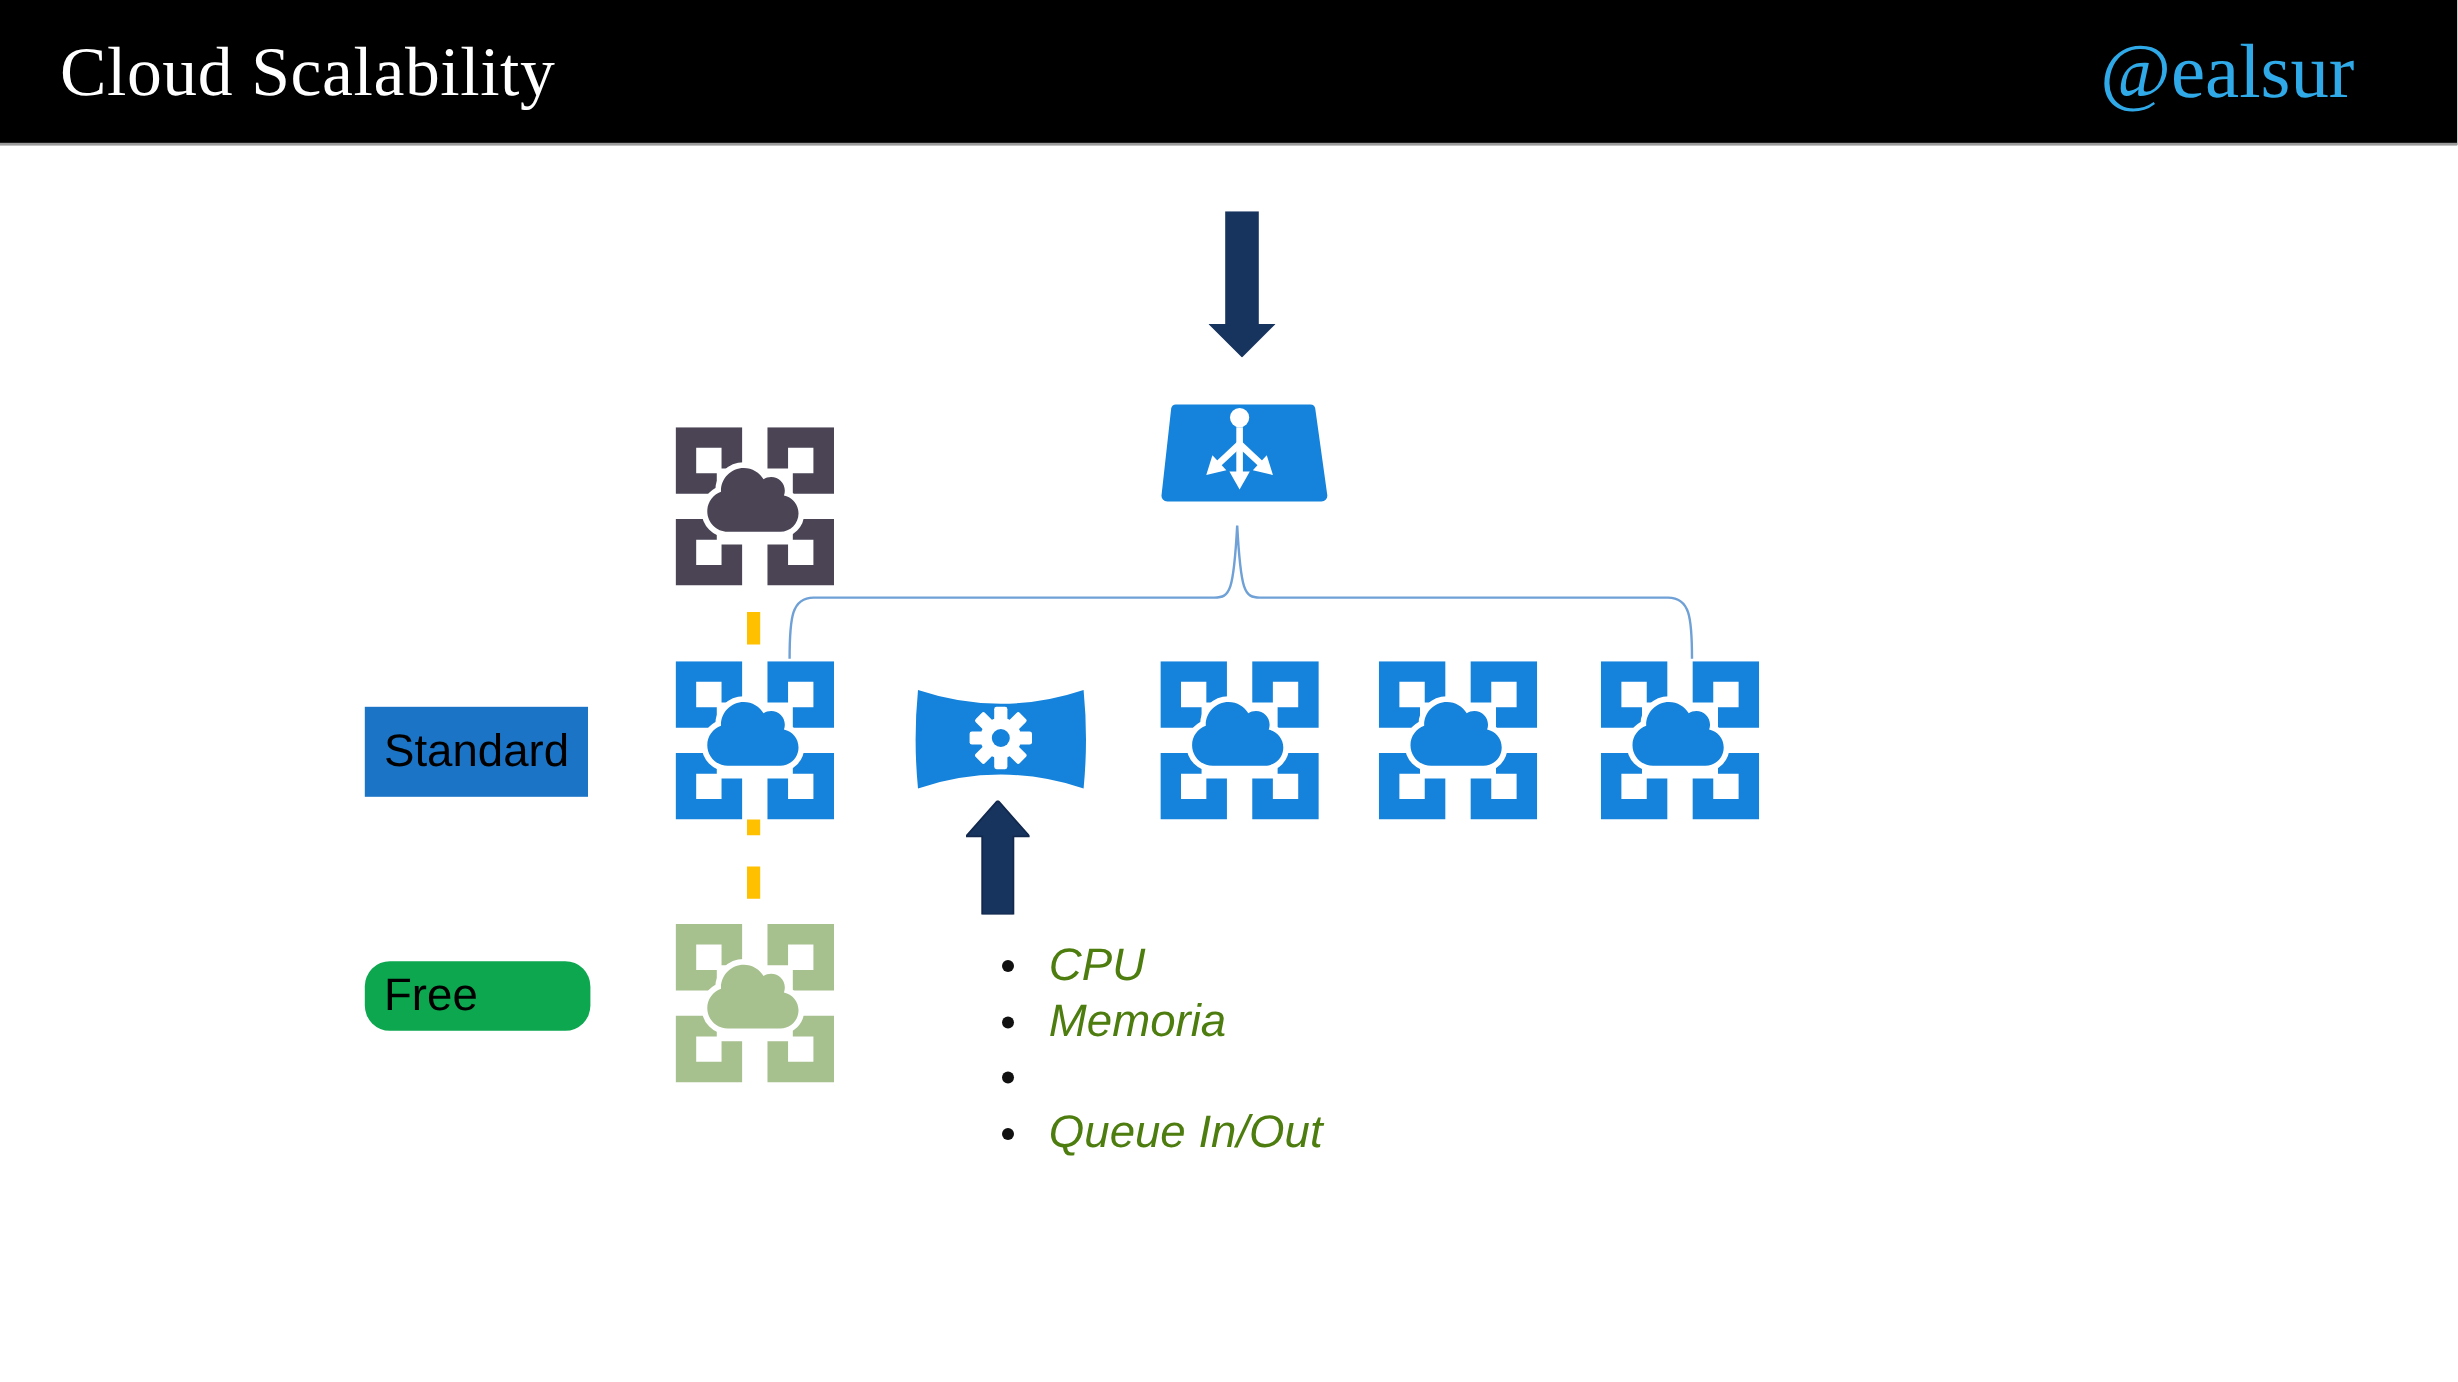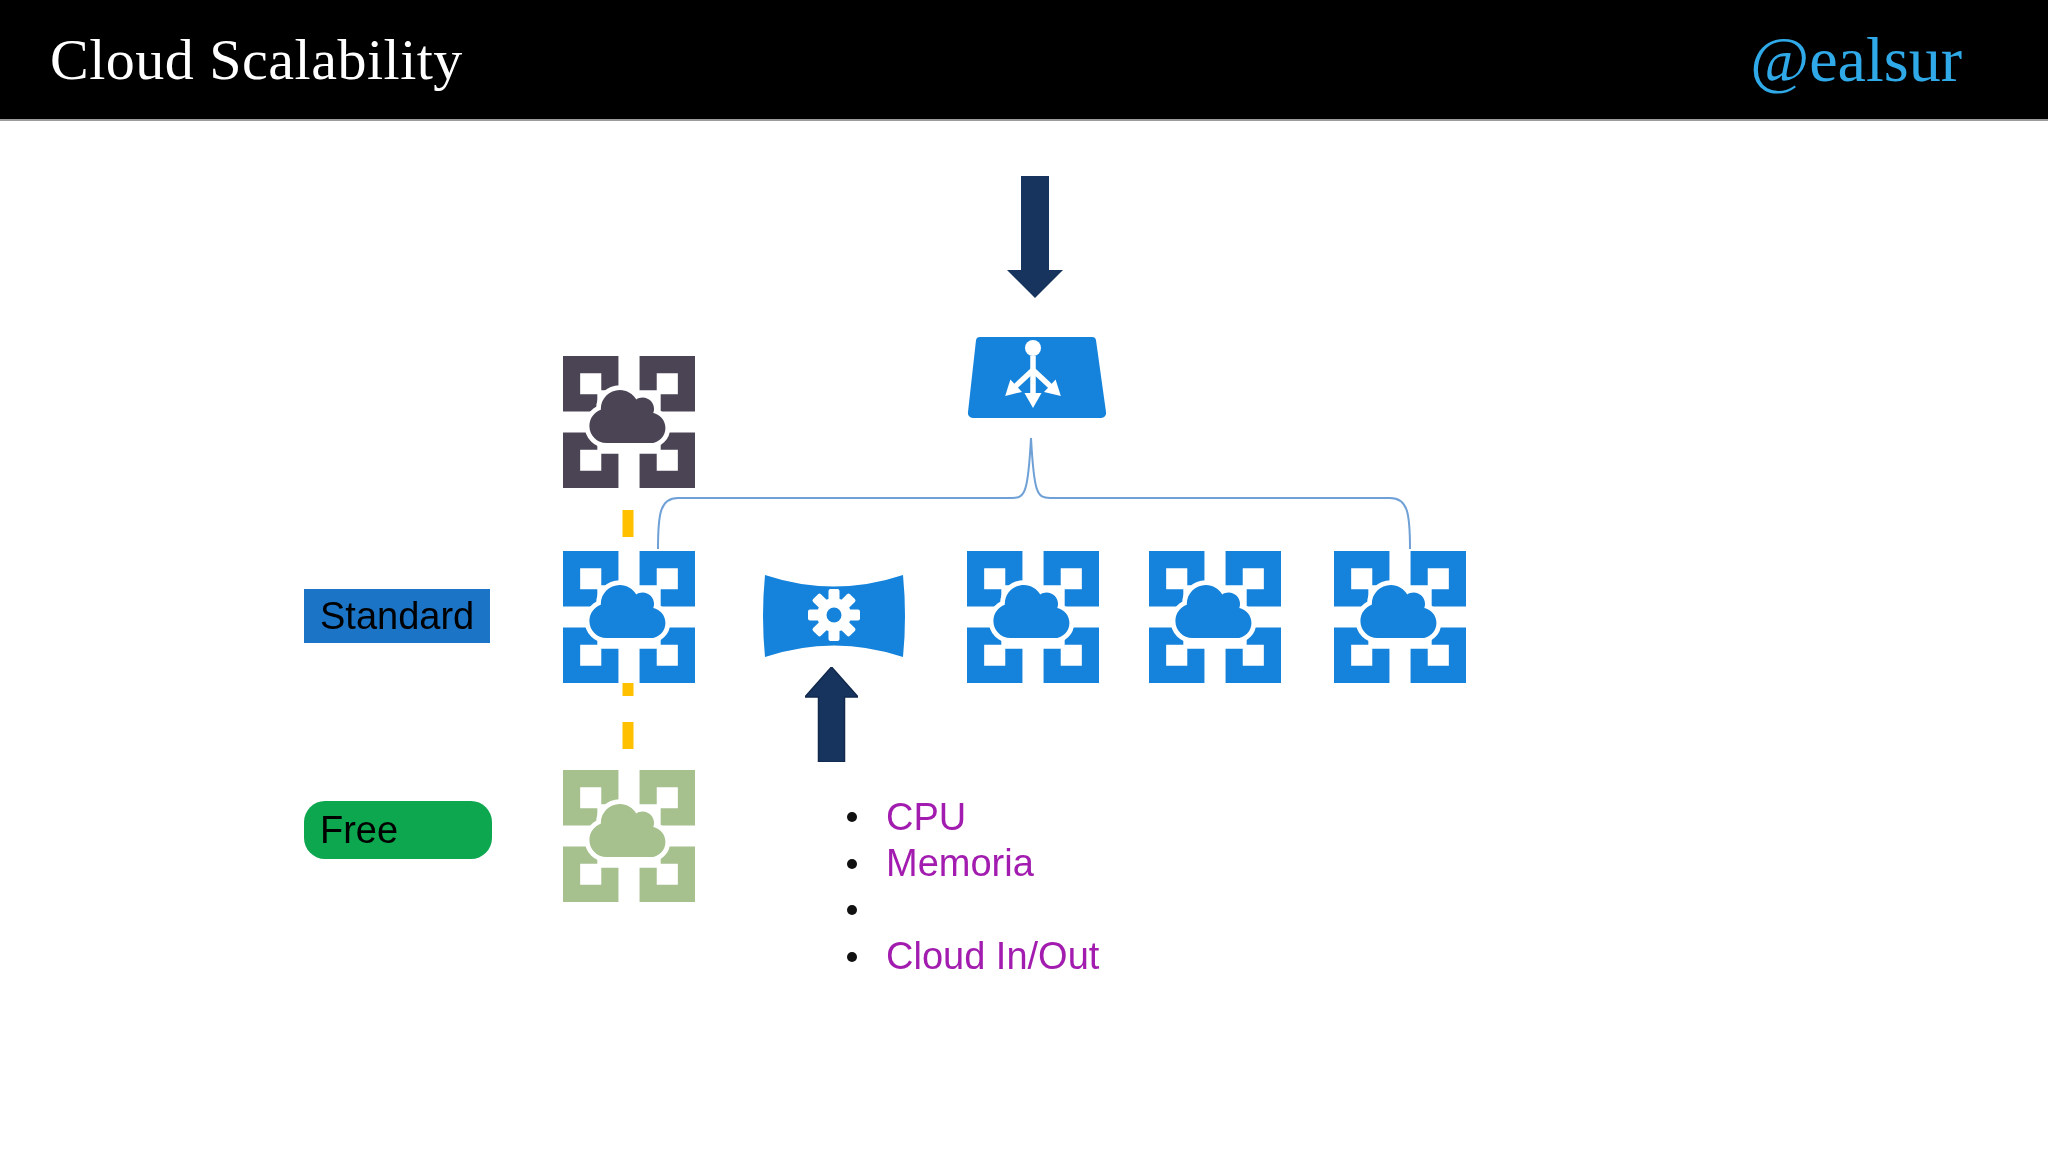--- a/index.html
+++ b/index.html
@@ -18,34 +18,34 @@
   }
   .title  { color:var(--title-text,#fff); font-size:58px; font-weight:400; letter-spacing:0.5px; }
   .handle { color:var(--handle-text,#2fa9e8); font-size:64px; font-weight:400; }
   
   .tier-label {
     position:absolute; display:flex; align-items:center;
     padding-left:16px; box-sizing:border-box;
     color:var(--label-text,#000); font-size:38px;
   }
   #tier-premium  { left:307px; top:375px; width:193px; height:59px; background:var(--premium-fill,#7030a0); }
-  #tier-standard { left:304px; top:589px; width:186px; height:54px; background:var(--standard-fill,#1b74c5); }
+  #tier-standard { left:304px; top:589px; width:186px; height:75px; background:var(--standard-fill,#1b74c5); }
   #tier-free     { left:304px; top:801px; width:188px; height:58px; background:var(--free-fill,#0ca74f);border-radius:21px; }
   .abs { position:absolute; }
   
   .fill-premium-icon  { fill:var(--premium-icon,#4b4455); }
   .fill-standard-icon { fill:var(--standard-icon,#1583db); }
   .fill-free-icon     { fill:var(--free-icon,#a6c08e); }
   .fill-navy          { fill:var(--arrow-navy,#17345f); }
   .stroke-connector   { stroke:var(--connector-blue,#6fa0d6); }
   .stroke-dash        { stroke:var(--dash-yellow,#ffc000); }
   
   .metrics {
     position:absolute; left:832px; top:779px;
-    list-style:none; margin:15px; padding:0; font-size:38px; color:#a21caf;
+    list-style:none; margin:3px; padding:0; font-size:38px; color:#4d7c0f;font-style:italic;
   }
   .metrics li { display:flex; align-items:center; height:46.5px; }
   .metric-dot {
     width:10px; height:10px; border-radius:50%;
     background:#111; margin-right:29px; flex:0 0 auto;
   }
 </style>
 </head>
 <body>
 
@@ -155,17 +155,17 @@
     </li>
     <li>
       <span class="metric-dot"></span>
       <span>Memoria</span>
     </li>
     <li>
       <span class="metric-dot"></span>
     </li>
     <li>
       <span class="metric-dot"></span>
-      <span>Cloud In/Out</span>
+      <span>Queue In/Out</span>
     </li>
   </ul>
 
 </div>
 
 </body></html>

